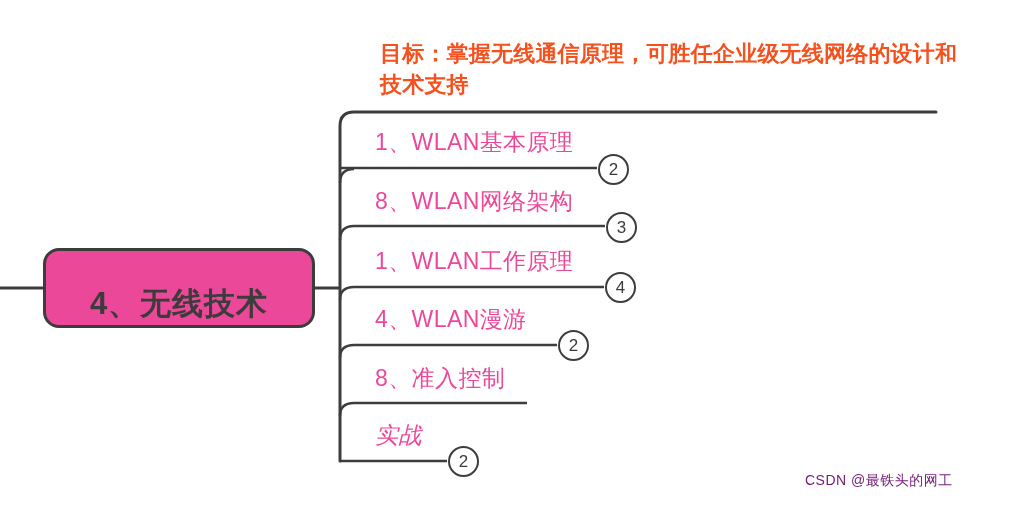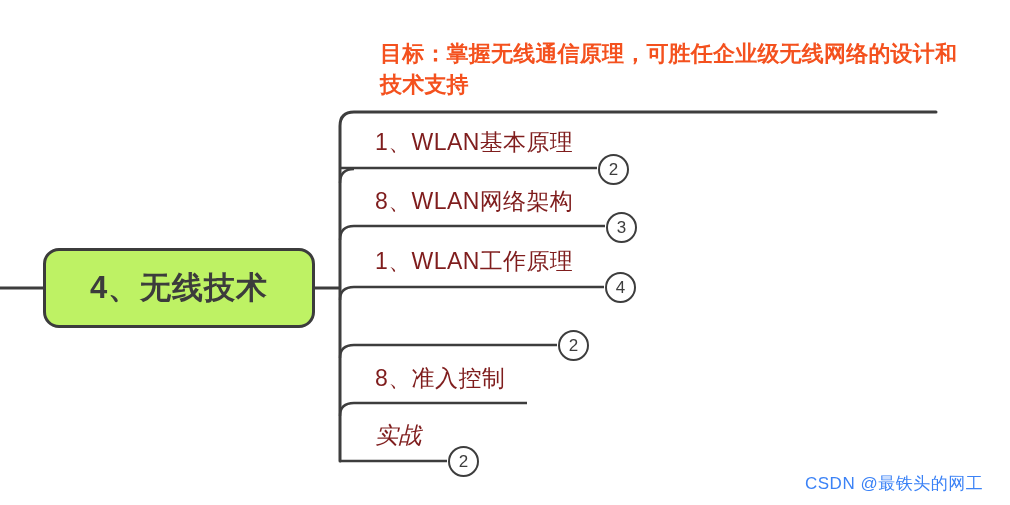--- a/index.html
+++ b/index.html
@@ -46,40 +46,40 @@
     white-space: pre-wrap;
   }
 
   
   #root-node {
     position: absolute;
     left: 43px;
     top: 248px;
     width: 272px;
     height: 80px;
-    background: #bef264;
+    background: #ec4899;
     border: 3px solid #3C3C3C;
     border-radius: 16px;
     box-sizing: border-box;
     display: flex;
-    align-items: center;
+    align-items: flex-end;
     justify-content: center;
   }
   #root-label {
     color: #3C3C3C;
     font-size: 31px;
     font-weight: bold;
     letter-spacing: 1px;
     white-space: nowrap;
   }
 
   
   .branch-label {
     position: absolute;
-    color: #7f1d1d;
+    color: #ec4899;
     font-size: 23px;
     line-height: 28px;
     white-space: nowrap;
     letter-spacing: 0.4px;
   }
 
   
   .badge {
     position: absolute;
     width: 31px;
@@ -94,22 +94,22 @@
     color: #3D3D3D;
     font-size: 17px;
     line-height: 1;
   }
 
   
   #watermark {
     position: absolute;
     left: 805px;
     top: 472px;
-    color: #3b82f6;
-    font-size: 17px;
+    color: #701a75;
+    font-size: 14px;
     white-space: nowrap;
     letter-spacing: 0.5px;
   }
 </style>
 </head>
 <body>
 
 <div id="canvas">
 
   <svg id="mindmap-svg" viewBox="0 0 1010 505">
@@ -147,20 +147,21 @@
 
     <div class="branch-label" style="left:375px; top:128px;">1、WLAN基本原理</div>
     <div class="badge" style="left:598px; top:154px;">2</div>
 
     <div class="branch-label" style="left:375px; top:187px;">8、WLAN网络架构</div>
     <div class="badge" style="left:606px; top:212px;">3</div>
 
     <div class="branch-label" style="left:375px; top:247px;">1、WLAN工作原理</div>
     <div class="badge" style="left:605px; top:272px;">4</div>
 
+    <div class="branch-label" style="left:375px; top:305px;">4、WLAN漫游</div>
     <div class="badge" style="left:558px; top:330px;">2</div>
 
     <div class="branch-label" style="left:375px; top:364px;">8、准入控制</div>
 
     <div class="branch-label" style="left:375px; top:421px;font-style:italic;">实战</div>
     <div class="badge" style="left:448px; top:446px;">2</div>
 
     <div id="watermark">CSDN @最铁头的网工</div>
 
   </div>

